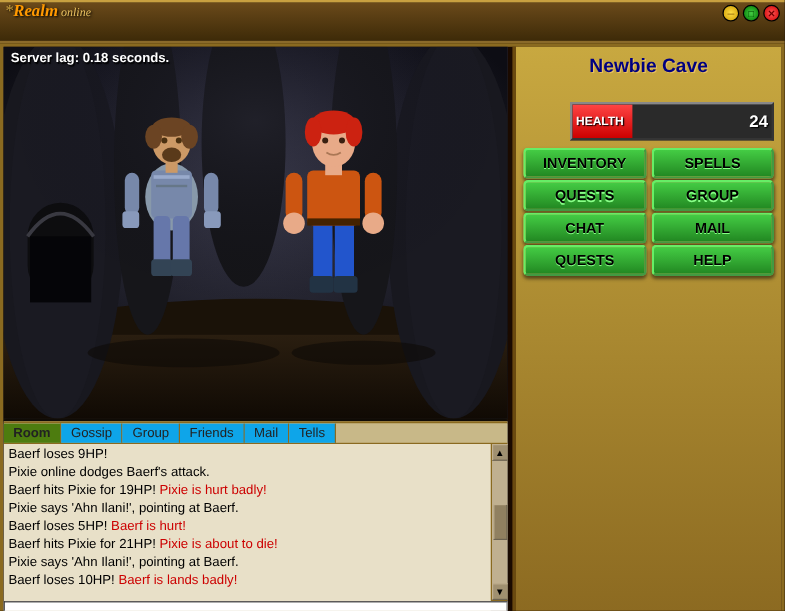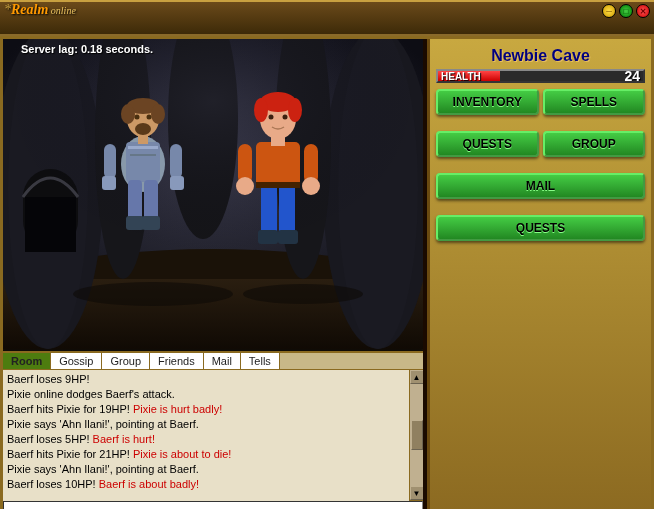--- a/index.html
+++ b/index.html
@@ -101,21 +101,21 @@
       width: 100%;
       height: 100px;
       background: linear-gradient(to bottom, #2a1e0e, #1a1208);
       position: relative;
     }
 
     
     .server-lag {
       position: absolute;
       top: 4px;
-      left: 18px;
+      left: 6px;
       color: #ffffff;
       font-size: 11px;
       font-weight: bold;
       text-shadow: 1px 1px 1px #000;
       z-index: 10;
     }
 
     
     .characters {
       position: absolute;
@@ -144,21 +144,21 @@
       display: flex;
       background: #c8b888;
       border-bottom: 1px solid #8a6a20;
     }
     .chat-tab {
       padding: 2px 8px;
       font-size: 11px;
       color: #222;
       cursor: pointer;
       border-right: 1px solid #8a6a20;
-      background: #ffffff;
+      background: #0ea5e9;
     }
     .chat-tab.active {
       background: #4d7c0f;
       font-weight: bold;
     }
 
     
     .chat-messages {
       height: 140px;
       overflow-y: auto;
@@ -225,39 +225,40 @@
       background: linear-gradient(to bottom, #c8a840, #8a6820);
       border-left: 3px solid #6a4a10;
       padding: 8px 6px;
     }
 
     .location-title {
       text-align: center;
       font-size: 16px;
       font-weight: bold;
       color: #000080;
-      margin-bottom: 4px;
+      margin-bottom: 20px;
       text-shadow: 1px 1px 0 #e8c060;
     }
 
     
     .stats-row {
       display: flex;
       gap: 4px;
       margin-bottom: 6px;
     }
     .stat-bar {
       flex: 1;
-      height: 14px;
+      height: 32px;
       background: #2a2a2a;
       border: 2px outset #888;
       position: relative;
       display: flex;
       align-items: center;
       overflow: hidden;
+      margin-left: 39px;
     }
     .stat-fill {
       position: absolute;
       top: 0;
       left: 0;
       height: 100%;
     }
     .stat-fill.health { background: linear-gradient(to bottom, #ff4444, #cc0000); }
     .stat-fill.mana { background: linear-gradient(to bottom, #4444ff, #0000cc); }
     .stat-label {
@@ -276,21 +277,21 @@
       color: #fff;
       font-size: 14px;
       font-weight: bold;
       text-shadow: 1px 1px 1px #000;
     }
 
     
     .btn-row {
       display: flex;
       gap: 4px;
-      margin-bottom: 16px;
+      margin-bottom: 1px;
     }
     .game-btn {
       flex: 1;
       height: 26px;
       background: linear-gradient(to bottom, #44cc44, #228822);
       border: 2px outset #66ee66;
       border-radius: 4px;
       color: #000;
       font-size: 12px;
       font-weight: bold;
@@ -465,21 +466,21 @@
 
       <div style="display:flex; height:130px;">
         <div class="chat-messages" style="flex:1;">
           <div class="chat-msg">Baerf loses 9HP!</div>
           <div class="chat-msg">Pixie online dodges Baerf's attack.</div>
           <div class="chat-msg">Baerf hits Pixie for 19HP! <span class="c-red">Pixie is hurt badly!</span></div>
           <div class="chat-msg">Pixie says 'Ahn Ilani!', pointing at Baerf.</div>
           <div class="chat-msg">Baerf loses 5HP! <span class="c-red">Baerf is hurt!</span></div>
           <div class="chat-msg">Baerf hits Pixie for 21HP! <span class="c-red">Pixie is about to die!</span></div>
           <div class="chat-msg">Pixie says 'Ahn Ilani!', pointing at Baerf.</div>
-          <div class="chat-msg">Baerf loses 10HP! <span class="c-red">Baerf is about badly!</span></div>
+          <div class="chat-msg">Baerf loses 10HP! <span class="c-red">Baerf is lands badly!</span></div>
 
         </div>
         <div class="chat-scroll">
           <div class="scroll-arrow">▲</div>
           <div style="flex:1; background:#c8b890;"></div>
           <div class="scroll-thumb"></div>
           <div style="flex:1; background:#c8b890;"></div>
           <div class="scroll-arrow">▼</div>
         </div>
       </div>
@@ -505,21 +506,23 @@
       <div class="game-btn">INVENTORY</div>
       <div class="game-btn">SPELLS</div>
     </div>
 
     <div class="btn-row">
       <div class="game-btn">QUESTS</div>
       <div class="game-btn">GROUP</div>
     </div>
 
     <div class="btn-row">
+      <div class="game-btn">CHAT</div>
       <div class="game-btn">MAIL</div>
     </div>
 
     <div class="btn-row">
       <div class="game-btn">QUESTS</div>
+      <div class="game-btn">HELP</div>
     </div>
   </div>
 
 </div>
 
 </body></html>

